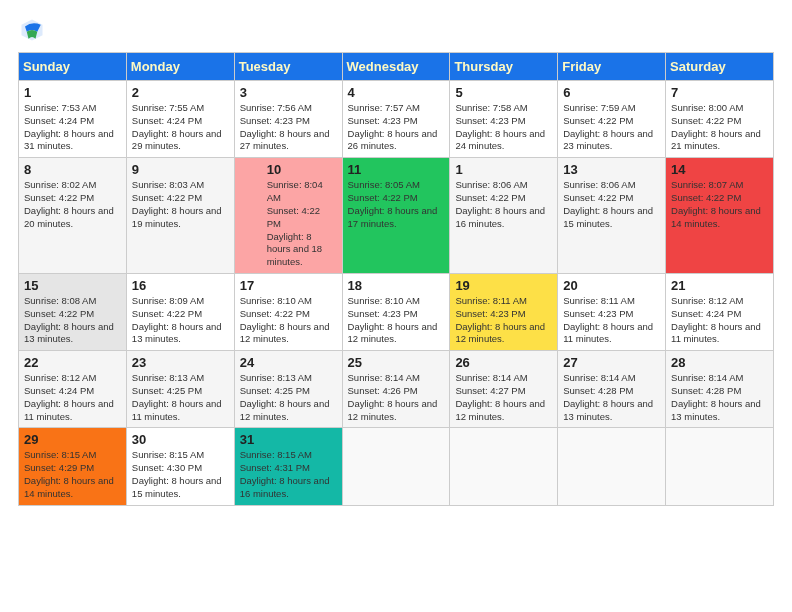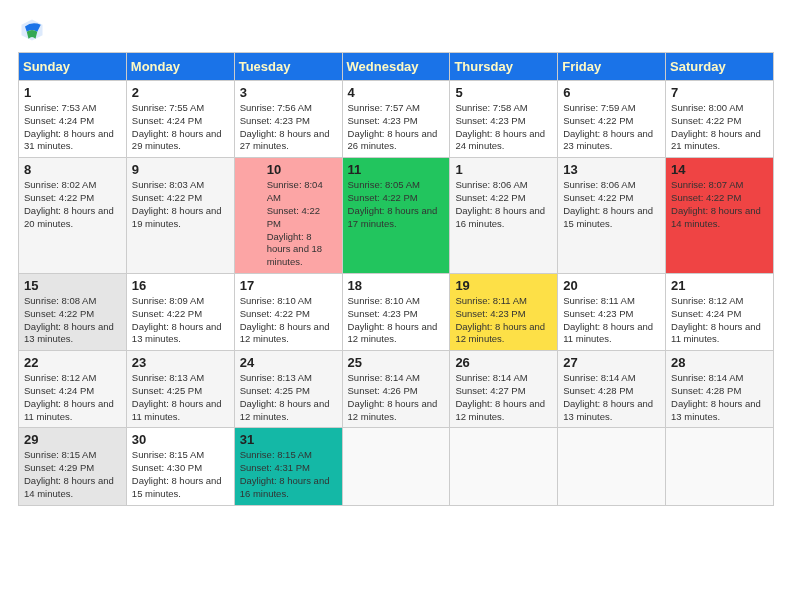--- a/index.html
+++ b/index.html
@@ -257,21 +257,21 @@
           <td style="background: rgb(245, 245, 245);">
             <span class="day-num">27</span>
             <div class="day-info">Sunrise: 8:14 AM<br>Sunset: 4:28 PM<br>Daylight: 8 hours and 13 minutes.</div>
           </td>
           <td style="background: rgb(245, 245, 245); margin-left: 44px;">
             <span class="day-num">28</span>
             <div class="day-info">Sunrise: 8:14 AM<br>Sunset: 4:28 PM<br>Daylight: 8 hours and 13 minutes.</div>
           </td>
         </tr>
         <tr>
-          <td style="background: #e5e5e5;">
+          <td style="background: #f97316;">
             <span class="day-num">29</span>
             <div class="day-info">Sunrise: 8:15 AM<br>Sunset: 4:29 PM<br>Daylight: 8 hours and 14 minutes.</div>
           </td>
           <td style="background: rgb(255, 255, 255);">
             <span class="day-num">30</span>
             <div class="day-info">Sunrise: 8:15 AM<br>Sunset: 4:30 PM<br>Daylight: 8 hours and 15 minutes.</div>
           </td>
           <td style="background: #14b8a6;">
             <span class="day-num">31</span>
             <div class="day-info">Sunrise: 8:15 AM<br>Sunset: 4:31 PM<br>Daylight: 8 hours and 16 minutes.</div>

